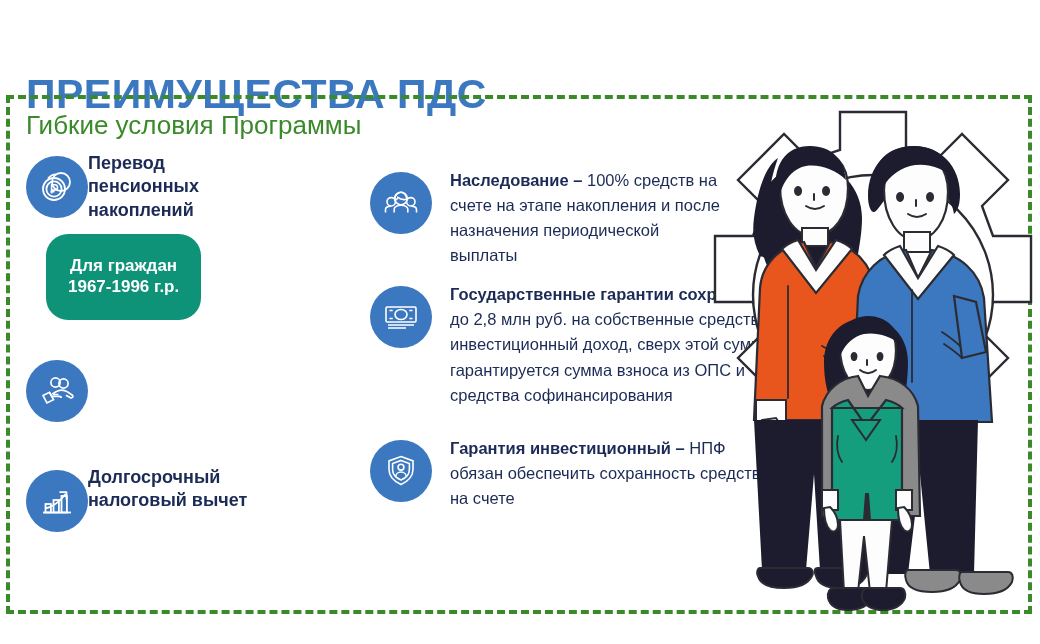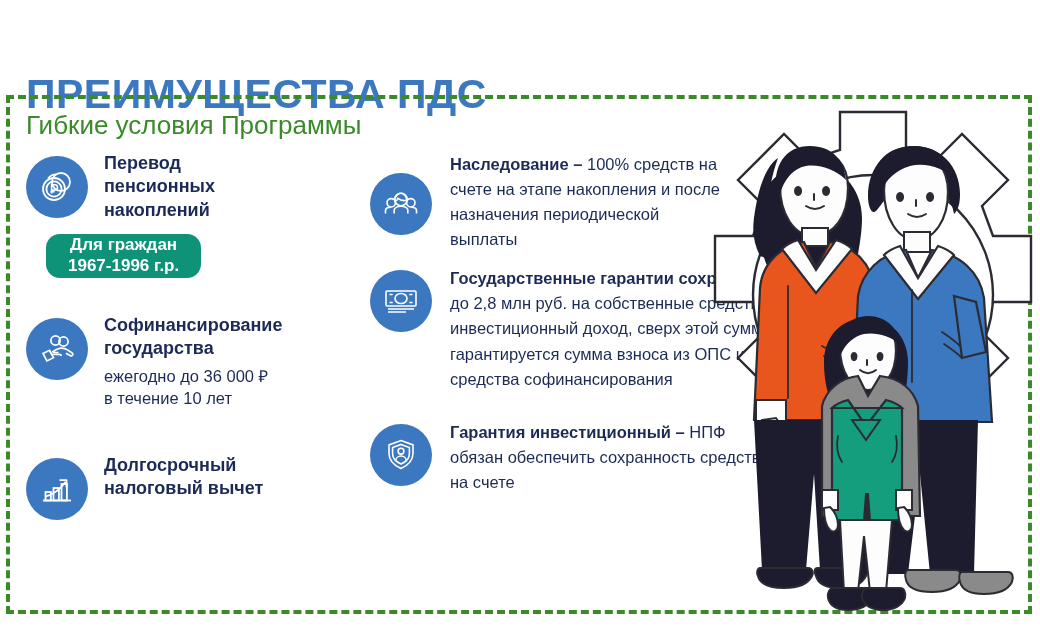--- a/index.html
+++ b/index.html
@@ -62,21 +62,20 @@
     border-radius:50%;
     background:#3c78c0;
     display:flex;
     align-items:center;
     justify-content:center;
     margin-top:4px;
   }
   .icon-badge svg{display:block;}
 
   .feature-text{
-    margin-left:16px;
     flex:1 1 auto;
   }
 
   .feature-title{
     font-size:17px;
     font-weight:bold;
     color:#1c2b56;
     line-height:1.28;
   }
   .feature-body{
@@ -102,32 +101,32 @@
   
   #citizens-badge{
     display:inline-block;
     margin-top:12px;
     margin-left:20px;
     background:#0e9278;
     color:#ffffff;
     font-weight:bold;
     font-size:17px;
     line-height:1.22;
-    padding:1px 22px;
-    border-radius:14px;
+    padding:22px 22px;
+    border-radius:22px;
     text-align:center;
     white-space:pre-line;
   }
 
   
   #left-item-0{margin-top:0;}
   #left-item-1{margin-top:36px;}
   #left-item-2{margin-top:44px;justify-content:center;}
 
-  #right-item-0{margin-top:0;align-items:center;}
+  #right-item-0{margin-top:16px;}
   #right-item-1{margin-top:14px;}
   #right-item-2{margin-top:28px;}
 
   
   #illustration{
     position:absolute;
     right:0px; top:100px;
     width:330px; height:514px;
     overflow:hidden;
     pointer-events:none;
@@ -169,26 +168,20 @@
   <div class="feature-item" id="left-item-1">
     <span class="icon-badge">
       <svg width="44" height="44" viewBox="0 0 44 44" fill="none" stroke="#ffffff" stroke-width="1.7">
         <circle cx="20.5" cy="13.5" r="4.6"></circle>
         <circle cx="28.5" cy="14.5" r="4.6"></circle>
         <path d="M8 26.5l6.5-3.2 4 7.4-6.6 3.2z"></path>
         <path d="M14.5 23.3l2.2 4.1h7.6c1.2 0 1.9.7 1.9 1.6"></path>
         <path d="M18 25.5h5.5M17.2 25.2c2.4-2 5-3.4 7.3-3.9 2.6-.6 5.6 0 8 1.6l4.6 3.1c.9.6 1 1.6.4 2.3-.6.7-1.6.8-2.4.3l-4.2-2.4"></path>
       </svg>
     </span>
-    <div class="feature-text">
-      <div class="feature-title" style="white-space:pre-line">Софинансирование
-государства</div>
-      <div class="feature-body" style="white-space:pre-line">ежегодно до 36 000 ₽
-в течение 10 лет</div>
-    </div>
   </div>
 
   
   <div class="feature-item" id="left-item-2">
     <span class="icon-badge">
       <svg width="44" height="44" viewBox="0 0 44 44" fill="none" stroke="#ffffff" stroke-width="1.8">
         <path d="M8 33.5h28"></path>
         <rect x="10.5" y="25" width="5.4" height="8.5"></rect>
         <rect x="18.5" y="21" width="5.4" height="12.5"></rect>
         <rect x="26.5" y="17" width="5.4" height="16.5"></rect>

